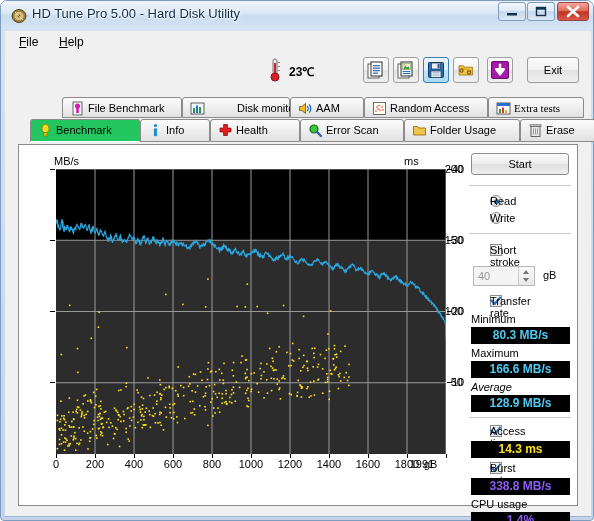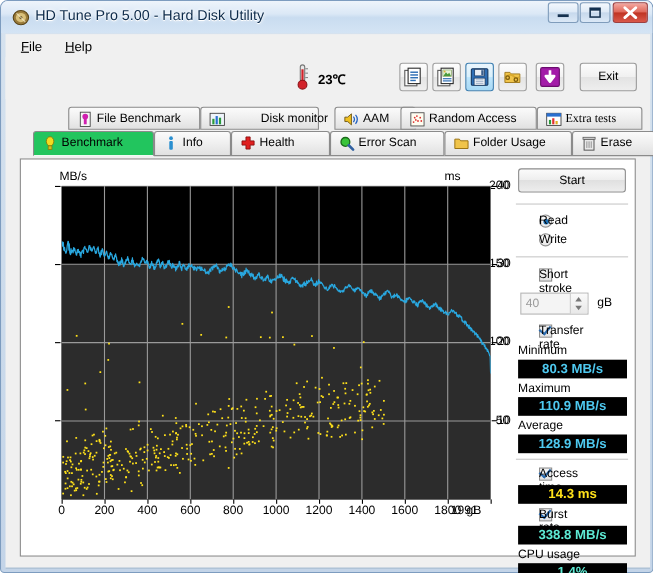--- a/index.html
+++ b/index.html
@@ -199,21 +199,21 @@
   }
   #gb-label{position:absolute;left:80px;top:151px;font-size:11px;color:#000;}
   .stat-label{position:absolute;left:8px;font-size:11px;color:#000;}
   .stat-box{
     position:absolute;left:8px;width:99px;height:17px;
     background:#000;box-sizing:border-box;
     font-size:12px;font-weight:bold;text-align:center;line-height:16px;
   }
   .cyan{color:#4ec9f0;}
   .yellow{color:#ffe11a;}
-  .white{color:#5eead4;}
+  .white{color:#8b5cf6;}
   
 </style>
 </head>
 <body>
 
 <div id="window">
 
   <div id="titlebar">
     <span id="title-icon">
       <svg width="16" height="16" viewBox="0 0 16 16">
@@ -337,21 +337,21 @@
         <span class="ticon">
           <svg width="15" height="15" viewBox="0 0 15 15">
             <rect x="1" y="2" width="13" height="11" fill="#eef4fb" stroke="#3c3c3c" stroke-width=".8"></rect>
             <rect x="3" y="7" width="2" height="5" fill="#2a9a3a"></rect>
             <rect x="6" y="4.5" width="2" height="7.5" fill="#2a6fd0"></rect>
             <rect x="9" y="6" width="2" height="6" fill="#2a9a3a"></rect>
           </svg>
         </span>
         <span class="tlabel" style="left:38px;padding-left:16px;">Disk monitor</span>
       </div>
-      <div class="tab row1" style="left:272px;width:74px;margin-left:14px;">
+      <div class="tab row1" style="left:272px;width:74px;">
         <span class="ticon">
           <svg width="15" height="15" viewBox="0 0 15 15">
             <path d="M1.5 5.5 H4 L7.5 2.5 V12.5 L4 9.5 H1.5 Z" fill="#f0c020" stroke="#6a5210" stroke-width=".8"></path>
             <path d="M9.2 5 A3.5 3.5 0 0 1 9.2 10" fill="none" stroke="#2060c0" stroke-width="1.2"></path>
             <path d="M11.2 3.4 A6 6 0 0 1 11.2 11.6" fill="none" stroke="#2060c0" stroke-width="1.2"></path>
           </svg>
         </span>
         <span class="tlabel" style="left:25px;">AAM</span>
       </div>
       <div class="tab row1" style="left:346px;width:124px;">
@@ -1009,22 +1009,22 @@
         <div id="gb-label" style="top:124px;">gB</div>
 
         <div class="check-row" style="top:150px;">
           <span class="chk on"></span>
           <span>Transfer rate</span>
         </div>
 
         <div class="stat-label" style="top:168px;">Minimum</div>
         <div class="stat-box cyan" style="top:182px;">80.3 MB/s</div>
         <div class="stat-label" style="top:202px;">Maximum</div>
-        <div class="stat-box cyan" style="top:216px;">110.9 MB/s</div>
-        <div class="stat-label" style="top:236px;">Average</div>
+        <div class="stat-box cyan" style="top:216px;">166.6 MB/s</div>
+        <div class="stat-label" style="top:236px;font-style:italic;">Average</div>
         <div class="stat-box cyan" style="top:250px;">128.9 MB/s</div>
 
         <div class="sep" style="top:272px;"></div>
 
         <div class="check-row" style="top:280px;">
           <span class="chk on"></span>
           <span>Access time</span>
         </div>
         <div class="stat-box yellow" style="top:296px;">14.3 ms</div>
 

